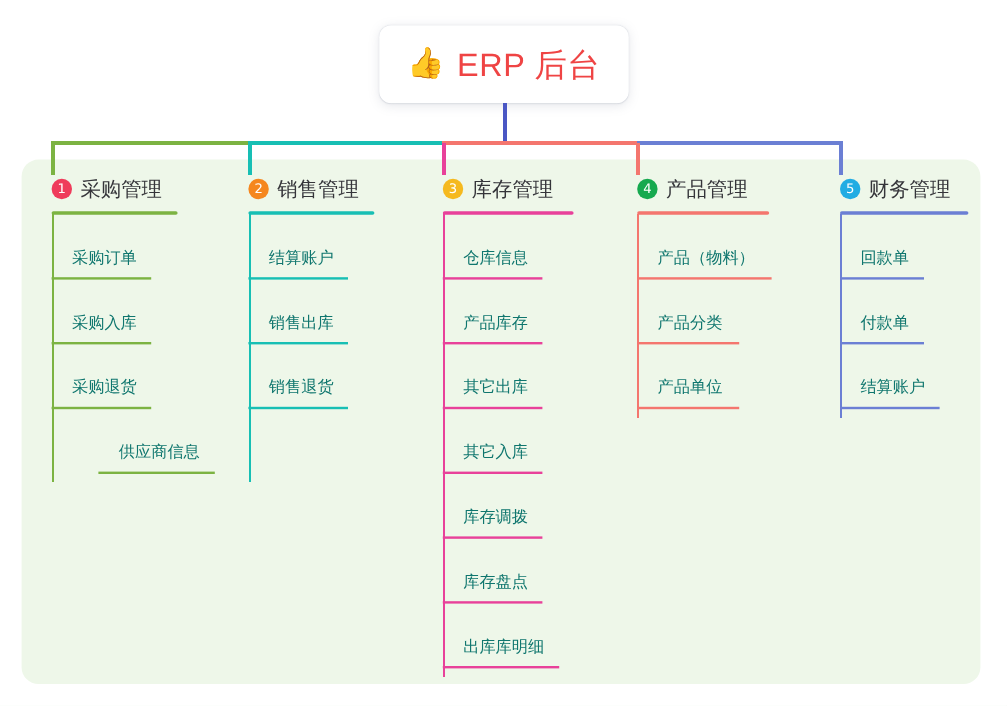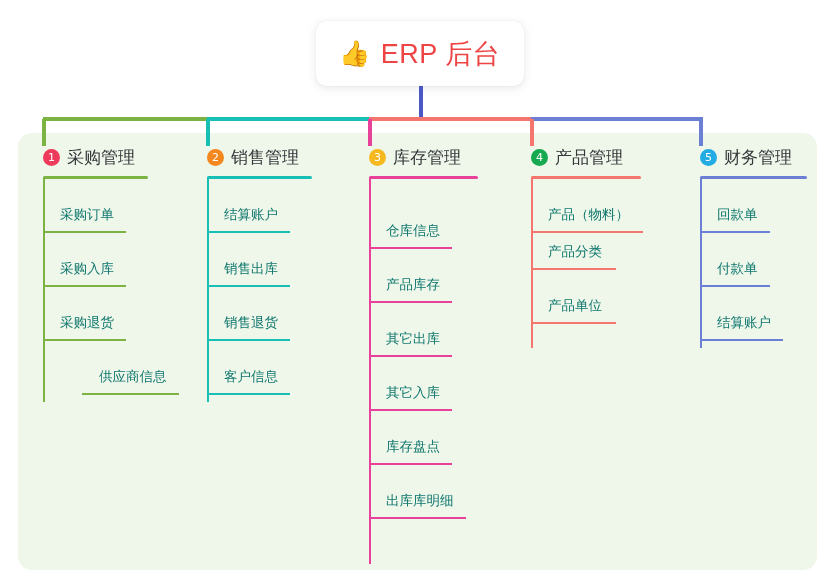--- a/index.html
+++ b/index.html
@@ -190,45 +190,45 @@
           <div class="leaf-rule" style="width: 83px; background: rgb(23, 191, 180);"></div>
         </div>
         <div class="leaf" style="height: 54px; width: 93px;">
           <span class="leaf-label">销售出库</span>
           <div class="leaf-rule" style="width: 83px; background: rgb(23, 191, 180);"></div>
         </div>
         <div class="leaf" style="height: 54px; width: 93px;">
           <span class="leaf-label">销售退货</span>
           <div class="leaf-rule" style="width: 83px; background: rgb(23, 191, 180);"></div>
         </div>
-        <div class="leaf" style="height: 54px; width: 93px;">
-          <span class="leaf-label">客户信息</span>
-          <div class="leaf-rule" style="width: 83px; background: rgb(23, 191, 180);"></div>
-        </div>
       </div>
       <div class="col" style="left: 369px;">
         <div class="col-head">
           <div class="badge" style="background: rgb(245, 185, 31);">3</div>
           <span class="head-label">库存管理</span>
         </div>
         <div class="head-rule" style="width: 109px; background: rgb(232, 65, 154);"></div>
-        <div class="leaf" style="height: 70px; width: 93px;">
+        <div class="leaf" style="height: 54px; width: 93px;">
           <span class="leaf-label">仓库信息</span>
           <div class="leaf-rule" style="width: 83px; background: rgb(232, 65, 154);"></div>
         </div>
         <div class="leaf" style="height: 54px; width: 93px; padding-left: 20px;">
           <span class="leaf-label">产品库存</span>
           <div class="leaf-rule" style="width: 83px; background: rgb(232, 65, 154);"></div>
         </div>
         <div class="leaf" style="height: 54px; width: 93px;">
           <span class="leaf-label">其它出库</span>
           <div class="leaf-rule" style="width: 83px; background: rgb(232, 65, 154);"></div>
         </div>
         <div class="leaf" style="height: 54px; width: 93px; padding-left: 20px;">
           <span class="leaf-label">其它入库</span>
+          <div class="leaf-rule" style="width: 83px; background: rgb(232, 65, 154);"></div>
+        </div>
+        <div class="leaf" style="height: 54px; width: 93px;">
+          <span class="leaf-label">库存调拨</span>
           <div class="leaf-rule" style="width: 83px; background: rgb(232, 65, 154);"></div>
         </div>
         <div class="leaf" style="height: 54px; width: 93px;">
           <span class="leaf-label">库存盘点</span>
           <div class="leaf-rule" style="width: 83px; background: rgb(232, 65, 154);"></div>
         </div>
         <div class="leaf" style="height: 54px; width: 107px;">
           <span class="leaf-label">出库库明细</span>
           <div class="leaf-rule" style="width: 97px; background: rgb(232, 65, 154);"></div>
         </div>
@@ -236,21 +236,21 @@
       <div class="col" style="left: 531px;">
         <div class="col-head">
           <div class="badge" style="background: rgb(22, 169, 79);">4</div>
           <span class="head-label">产品管理</span>
         </div>
         <div class="head-rule" style="width: 110px; background: rgb(244, 118, 110);"></div>
         <div class="leaf" style="height: 54px; width: 122px;">
           <span class="leaf-label">产品（物料）</span>
           <div class="leaf-rule" style="width: 112px; background: rgb(244, 118, 110);"></div>
         </div>
-        <div class="leaf" style="height: 37px; width: 95px;">
+        <div class="leaf" style="height: 54px; width: 95px;">
           <span class="leaf-label">产品分类</span>
           <div class="leaf-rule" style="width: 85px; background: rgb(244, 118, 110);"></div>
         </div>
         <div class="leaf" style="height: 54px; width: 95px;">
           <span class="leaf-label">产品单位</span>
           <div class="leaf-rule" style="width: 85px; background: rgb(244, 118, 110);"></div>
         </div>
       </div>
       <div class="col" style="left: 700px;">
         <div class="col-head">

